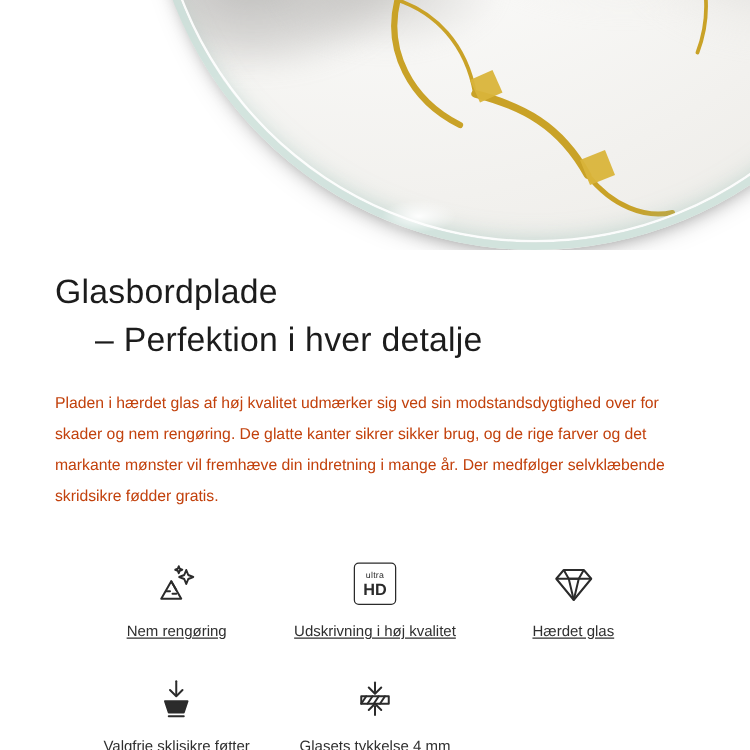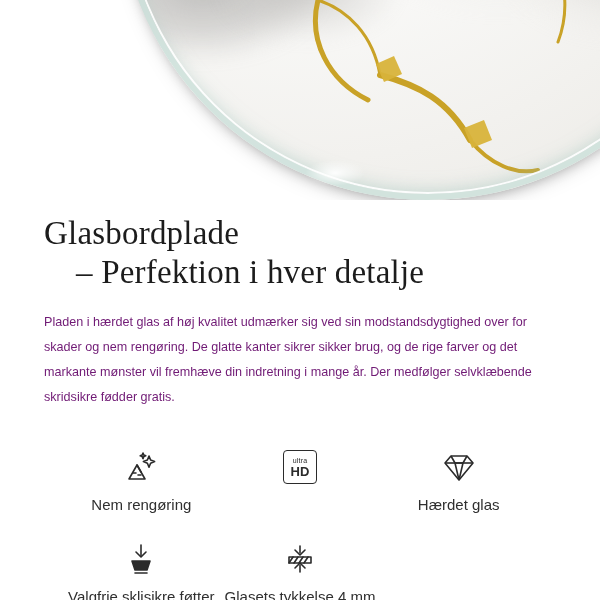--- a/index.html
+++ b/index.html
@@ -76,33 +76,33 @@
     height: 26px;
     border-radius: 50%;
     background: radial-gradient(ellipse at 50% 50%, rgba(255,255,255,.95) 0%, rgba(255,255,255,0) 70%);
     pointer-events: none;
   }
 
   
   .content { padding: 0 44px; }
   .headline {
     margin: 14px 0 0 0;
-    font-family: Liberation Serif, serif;
-    font-size: 33px;
+    font-family: Liberation Sans, sans-serif;
+    font-size: 27px;
     line-height: 39px;
     font-weight: 400;
     color: #1c1c1c;
     letter-spacing: .2px;
   }
   .headline .l2 { display: block; margin-left: 32px; }
   .body-copy {
     margin: 18px 0 0 0;
     font-size: 12.6px;
     line-height: 25px;
-    color: #701a75;
+    color: #c2410c;
     max-width: 512px;
   }
 
   
   .features {
     margin-top: 34px;
     display: grid;
     grid-template-columns: repeat(3, 1fr);
     row-gap: 24px;
     padding: 0 18px;
@@ -115,24 +115,25 @@
   }
   .feature .glyph {
     height: 46px;
     display: flex;
     align-items: center;
     justify-content: center;
     color: #2b2b2b;
   }
   .feature .caption {
     margin-top: 8px;
-    font-size: 15px;
+    font-size: 12px;
     color: #2f2f2f;
     text-align: center;
     line-height: 14px;
+    text-decoration: underline;
   }
   .hdbox {
     width: 34px; height: 34px;
     border: 1.6px solid #2b2b2b;
     border-radius: 4px;
     display: flex; flex-direction: column;
     align-items: center; justify-content: center;
     line-height: 1;
   }
   .hdbox .t { font-size: 7px; letter-spacing: .2px; }
@@ -201,20 +202,21 @@
       <span class="caption">Nem rengøring</span>
     </div>
 
     <div class="feature">
       <span class="glyph">
         <span class="hdbox">
           <span class="t">ultra</span>
           <span class="b">HD</span>
         </span>
       </span>
+      <span class="caption">Udskrivning i høj kvalitet</span>
     </div>
 
 
     <div class="feature">
       <span class="glyph">
         <svg width="42" height="40" viewBox="0 0 42 40" fill="none" stroke="#2b2b2b" stroke-width="1.6" stroke-linejoin="round">
           <path d="M7 16 L13 9 L29 9 L35 16 L21 33 Z"></path>
           <path d="M7 16 H35"></path>
           <path d="M13 9 L17 16 L21 33"></path>
           <path d="M29 9 L25 16 L21 33"></path>

